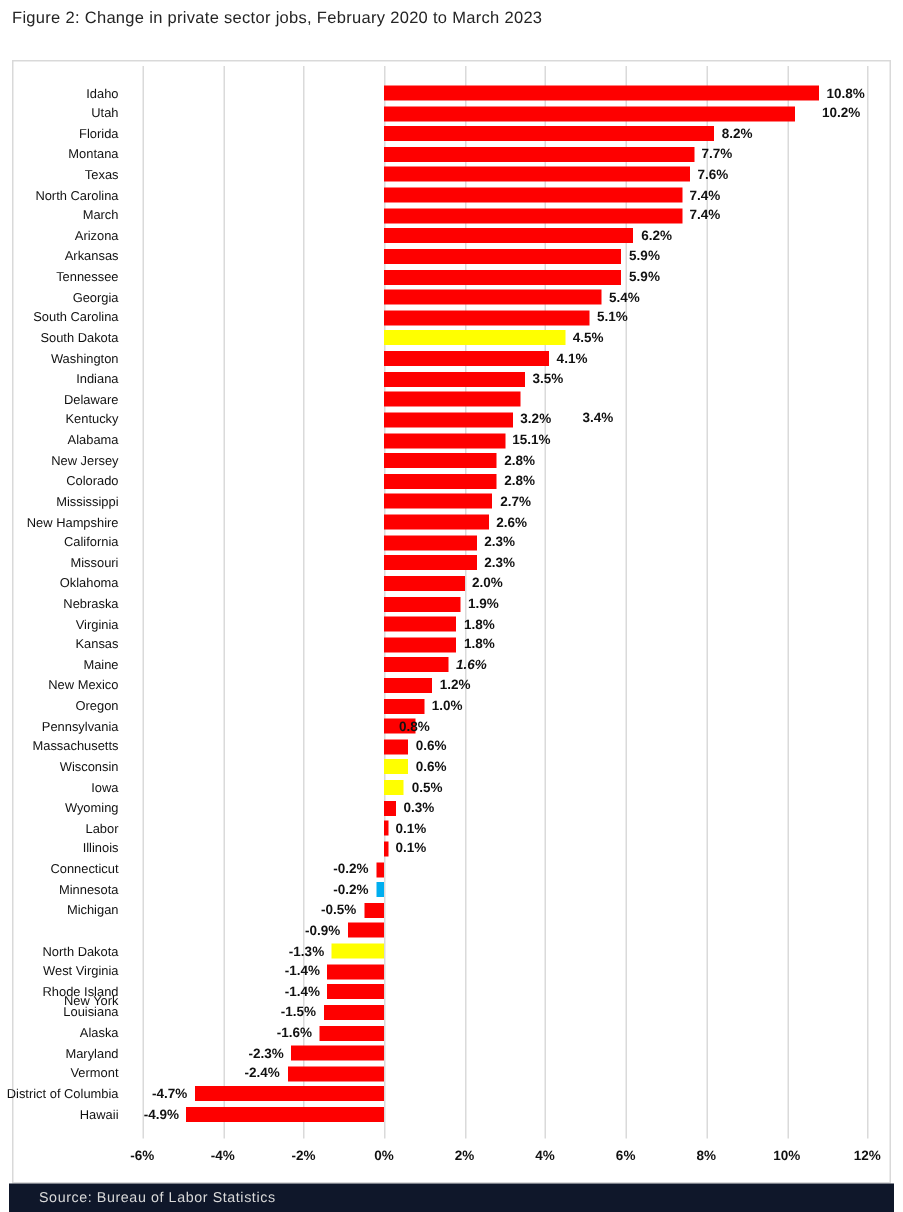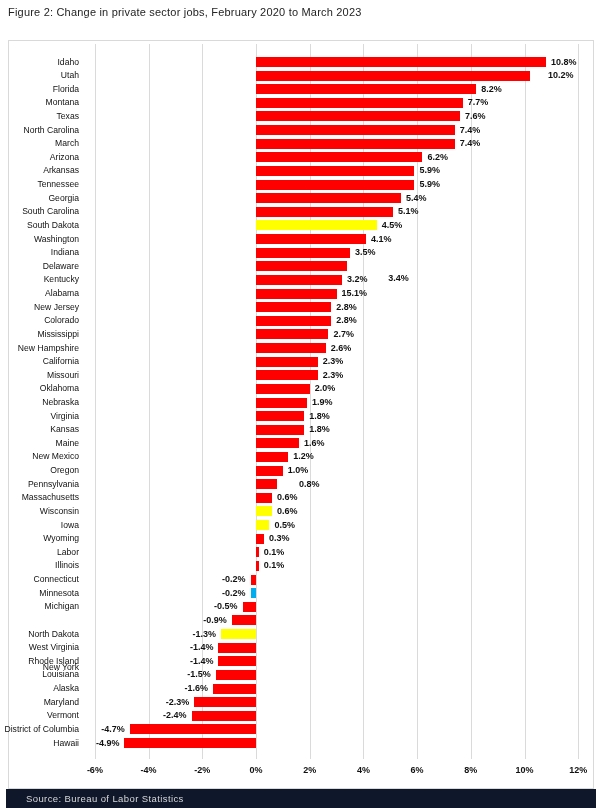--- a/index.html
+++ b/index.html
@@ -179,30 +179,30 @@
       <div class="bar" style="left: 247px; top: 356.5px; width: 51.015px; background: rgb(254, 0, 0);"></div>
       <div class="val-label" style="top: 356px; color: rgb(17, 17, 17); left: 303.015px;">1.9%</div>
       <div class="cat-label" style="top: 369.62px; color: rgb(17, 17, 17);">Virginia</div>
       <div class="bar" style="left: 247px; top: 370.12px; width: 48.33px; background: rgb(254, 0, 0);"></div>
       <div class="val-label" style="top: 369.62px; color: rgb(17, 17, 17); left: 300.33px;">1.8%</div>
       <div class="cat-label" style="top: 383.24px; color: rgb(17, 17, 17);">Kansas</div>
       <div class="bar" style="left: 247px; top: 383.74px; width: 48.33px; background: rgb(254, 0, 0);"></div>
       <div class="val-label" style="top: 383.24px; color: rgb(17, 17, 17); left: 300.33px;">1.8%</div>
       <div class="cat-label" style="top: 396.86px; color: rgb(17, 17, 17);">Maine</div>
       <div class="bar" style="left: 247px; top: 397.36px; width: 42.96px; background: rgb(254, 0, 0);"></div>
-      <div class="val-label" style="top: 396.86px; color: rgb(17, 17, 17); left: 294.96px;">1.6%</div>
+      <div class="val-label" style="top: 396.86px; color: rgb(17, 17, 17); left: 294.96px; font-style: italic;">1.6%</div>
       <div class="cat-label" style="top: 410.48px; color: rgb(17, 17, 17);">New Mexico</div>
       <div class="bar" style="left: 247px; top: 410.98px; width: 32.22px; background: rgb(254, 0, 0);"></div>
       <div class="val-label" style="top: 410.48px; color: rgb(17, 17, 17); left: 284.22px;">1.2%</div>
       <div class="cat-label" style="top: 424.1px; color: rgb(17, 17, 17);">Oregon</div>
       <div class="bar" style="left: 247px; top: 424.6px; width: 26.85px; background: rgb(254, 0, 0);"></div>
       <div class="val-label" style="top: 424.1px; color: rgb(17, 17, 17); left: 278.85px;">1.0%</div>
       <div class="cat-label" style="top: 437.72px; color: rgb(17, 17, 17);">Pennsylvania</div>
       <div class="bar" style="left: 247px; top: 438.22px; width: 21.48px; background: rgb(254, 0, 0);"></div>
-      <div class="val-label" style="top: 437.72px; color: rgb(17, 17, 17); left: 290px;">0.8%</div>
+      <div class="val-label" style="top: 437.72px; color: rgb(17, 17, 17); left: 257px;">0.8%</div>
       <div class="cat-label" style="top: 451.34px; color: rgb(17, 17, 17);">Massachusetts</div>
       <div class="bar" style="left: 247px; top: 451.84px; width: 16.11px; background: rgb(254, 0, 0);"></div>
       <div class="val-label" style="top: 451.34px; color: rgb(17, 17, 17); left: 268.11px;">0.6%</div>
       <div class="cat-label" style="top: 464.96px; color: rgb(17, 17, 17);">Wisconsin</div>
       <div class="bar" style="left: 247px; top: 465.46px; width: 16.11px; background: rgb(255, 255, 0);"></div>
       <div class="val-label" style="top: 464.96px; color: rgb(17, 17, 17); left: 268.11px;">0.6%</div>
       <div class="cat-label" style="top: 478.58px; color: rgb(17, 17, 17);">Iowa</div>
       <div class="bar" style="left: 247px; top: 479.08px; width: 13.425px; background: rgb(255, 255, 0);"></div>
       <div class="val-label" style="top: 478.58px; color: rgb(17, 17, 17); left: 265.425px;">0.5%</div>
       <div class="cat-label" style="top: 492.2px; color: rgb(17, 17, 17);">Wyoming</div>

